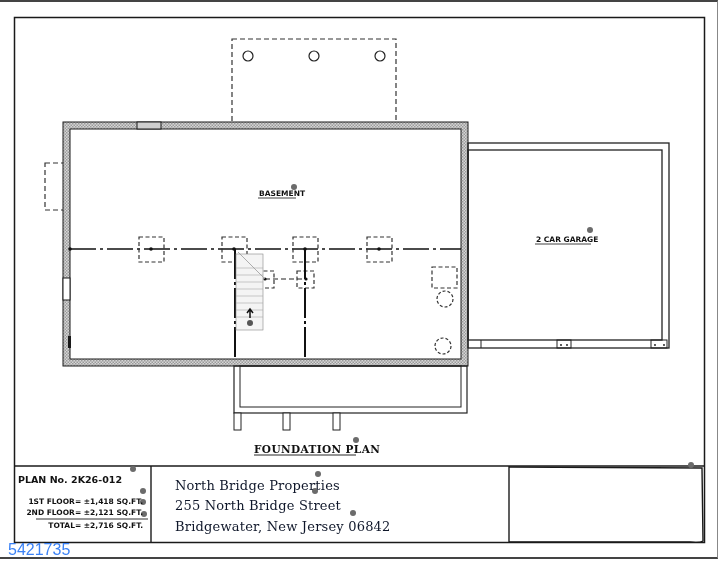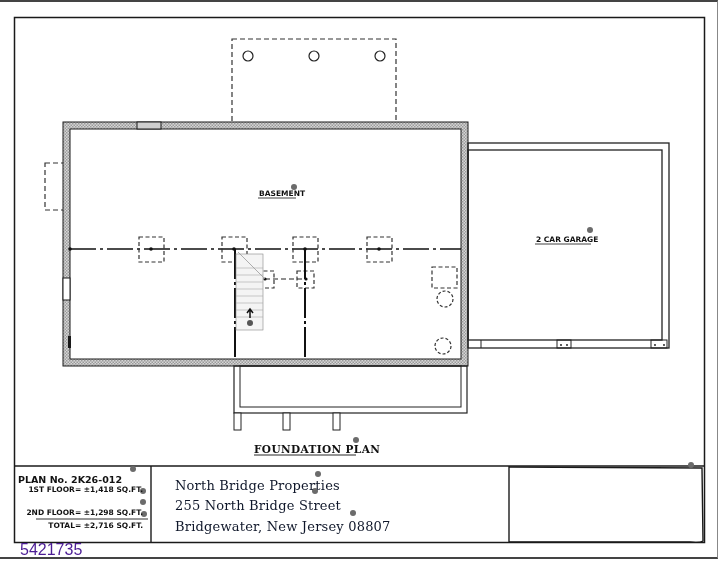--- a/index.html
+++ b/index.html
@@ -1,21 +1,21 @@
 <!DOCTYPE html>
 <html><head>
 <meta charset="utf-8">
 <style>
   html, body { margin: 0; padding: 0; background: #ffffff; }
   body { width: 720px; height: 561px; position: relative; overflow: hidden; font-family: "DejaVu Sans", sans-serif; }
   .outer-frame { position: absolute; left: 0; top: 0; width: 718px; height: 559px; border-top: 2px solid #444; border-bottom: 2px solid #444; border-right: 1px solid #888; box-sizing: border-box; }
   svg.plan { position: absolute; left: 0; top: 0; }
   .label-sans { font-family: "DejaVu Sans", sans-serif; font-weight: bold; fill: #111; }
   .label-serif { font-family: "DejaVu Serif", serif; fill: #111; }
-  .mls-id { position: absolute; left: 20px; top: 542px; font-family: "Liberation Sans", sans-serif; font-size: 16px; color: #4c1d95; line-height: 16px; }
+  .mls-id { position: absolute; left: 8px; top: 542px; font-family: "Liberation Sans", sans-serif; font-size: 16px; color: #3b82f6; line-height: 16px; }
   .tb-cell-left { position: absolute; left: 14px; top: 466px; width: 137px; height: 76px; }
   .plan-no { position: absolute; left: 0; top: 8px; width: 112px; text-align: center; font-family: "DejaVu Sans", sans-serif; font-weight: bold; font-size: 9.5px; color: #111; }
   .floor-line { position: absolute; right: 8px; font-family: "DejaVu Sans", sans-serif; font-weight: bold; font-size: 7.5px; color: #111; white-space: nowrap; }
   .addr { position: absolute; left: 165px; font-family: "DejaVu Serif", serif; font-size: 13px; color: #0f172a; white-space: nowrap; letter-spacing: 0.2px; margin-left: 10px; }
 </style>
 </head>
 <body>
 
 <div class="outer-frame"></div>
 
@@ -143,22 +143,22 @@
     <circle cx="143" cy="502" r="3" fill="#6b6b6b"></circle>
     <circle cx="144" cy="514" r="3" fill="#6b6b6b"></circle>
     <circle cx="318" cy="474" r="3" fill="#6b6b6b"></circle>
     <circle cx="315" cy="491" r="3" fill="#6b6b6b"></circle>
     <circle cx="353" cy="513" r="3" fill="#6b6b6b"></circle>
   </g>
 </svg>
 
 <div class="tb-cell-left">
   <div class="plan-no">PLAN No. 2K26-012</div>
-  <div class="floor-line" style="top:19px;">1ST FLOOR= ±1,418 SQ.FT.</div>
-  <div class="floor-line" style="top:42px;">2ND FLOOR= ±1,298 SQ.FT.</div>
+  <div class="floor-line" style="top:31px;">1ST FLOOR= ±1,418 SQ.FT.</div>
+  <div class="floor-line" style="top:42px;">2ND FLOOR= ±2,121 SQ.FT.</div>
   <div class="floor-line" style="top:55px;text-align:center;">TOTAL= ±2,716 SQ.FT.</div>
 </div>
 
 <div class="addr" style="top:478px;">North  Bridge Properties</div>
 <div class="addr" style="top:498px;">255 North Bridge Street</div>
-<div class="addr" style="top:519px;">Bridgewater, New Jersey 08807</div>
+<div class="addr" style="top:519px;">Bridgewater, New Jersey 06842</div>
 
 <div class="mls-id">5421735</div>
 
 </body></html>

